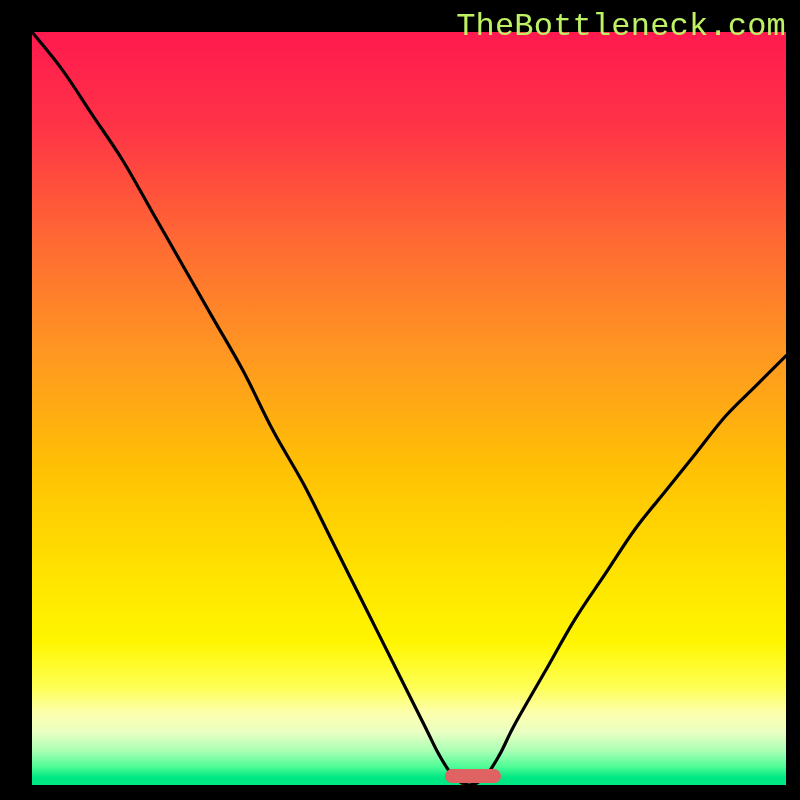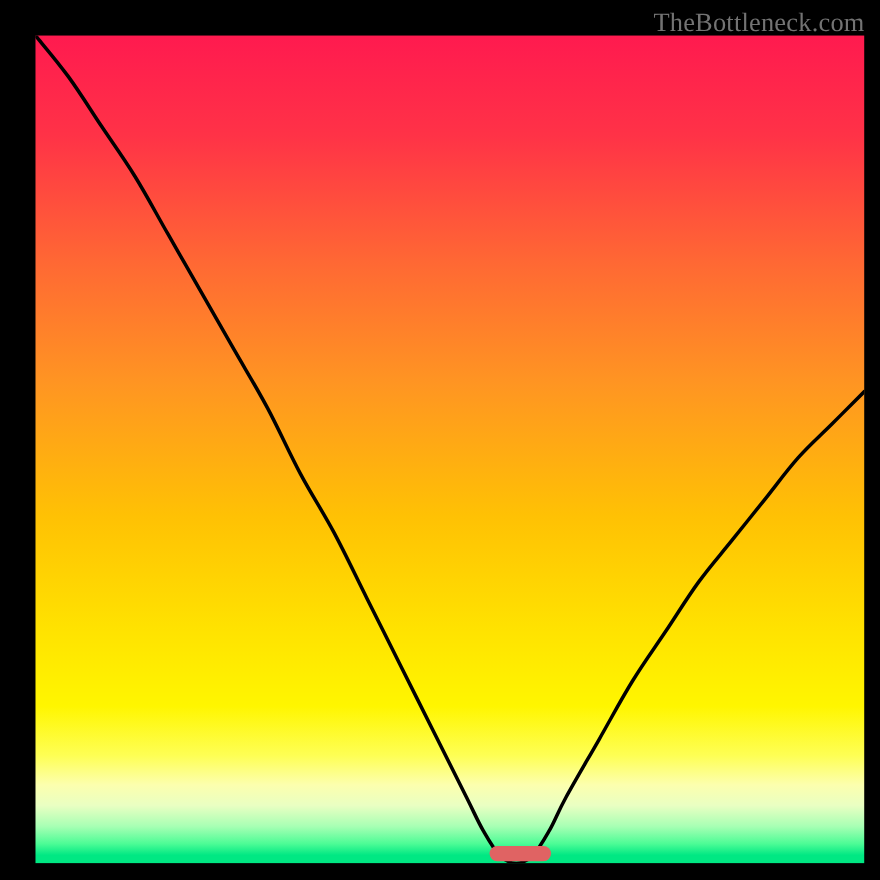--- a/index.html
+++ b/index.html
@@ -42,23 +42,23 @@
   }
   .marker {
     position: absolute;
     border-radius: 7px;
     background: #e06363;
   }
   .watermark {
     position: absolute;
     top: 8px;
     right: 14px;
-    font-family: Liberation Serif, serif;
-    font-size: 24px;
-    color: #737373;
+    font-family: Liberation Mono, monospace;
+    font-size: 32px;
+    color: #bef264;
     font-weight: 400;
     letter-spacing: 0.2px;
   }
 </style>
 </head>
 <body>
 
 <div class="frame">
   <div class="plot">
     <svg class="gradient" viewBox="0 0 754 753" preserveAspectRatio="none">

